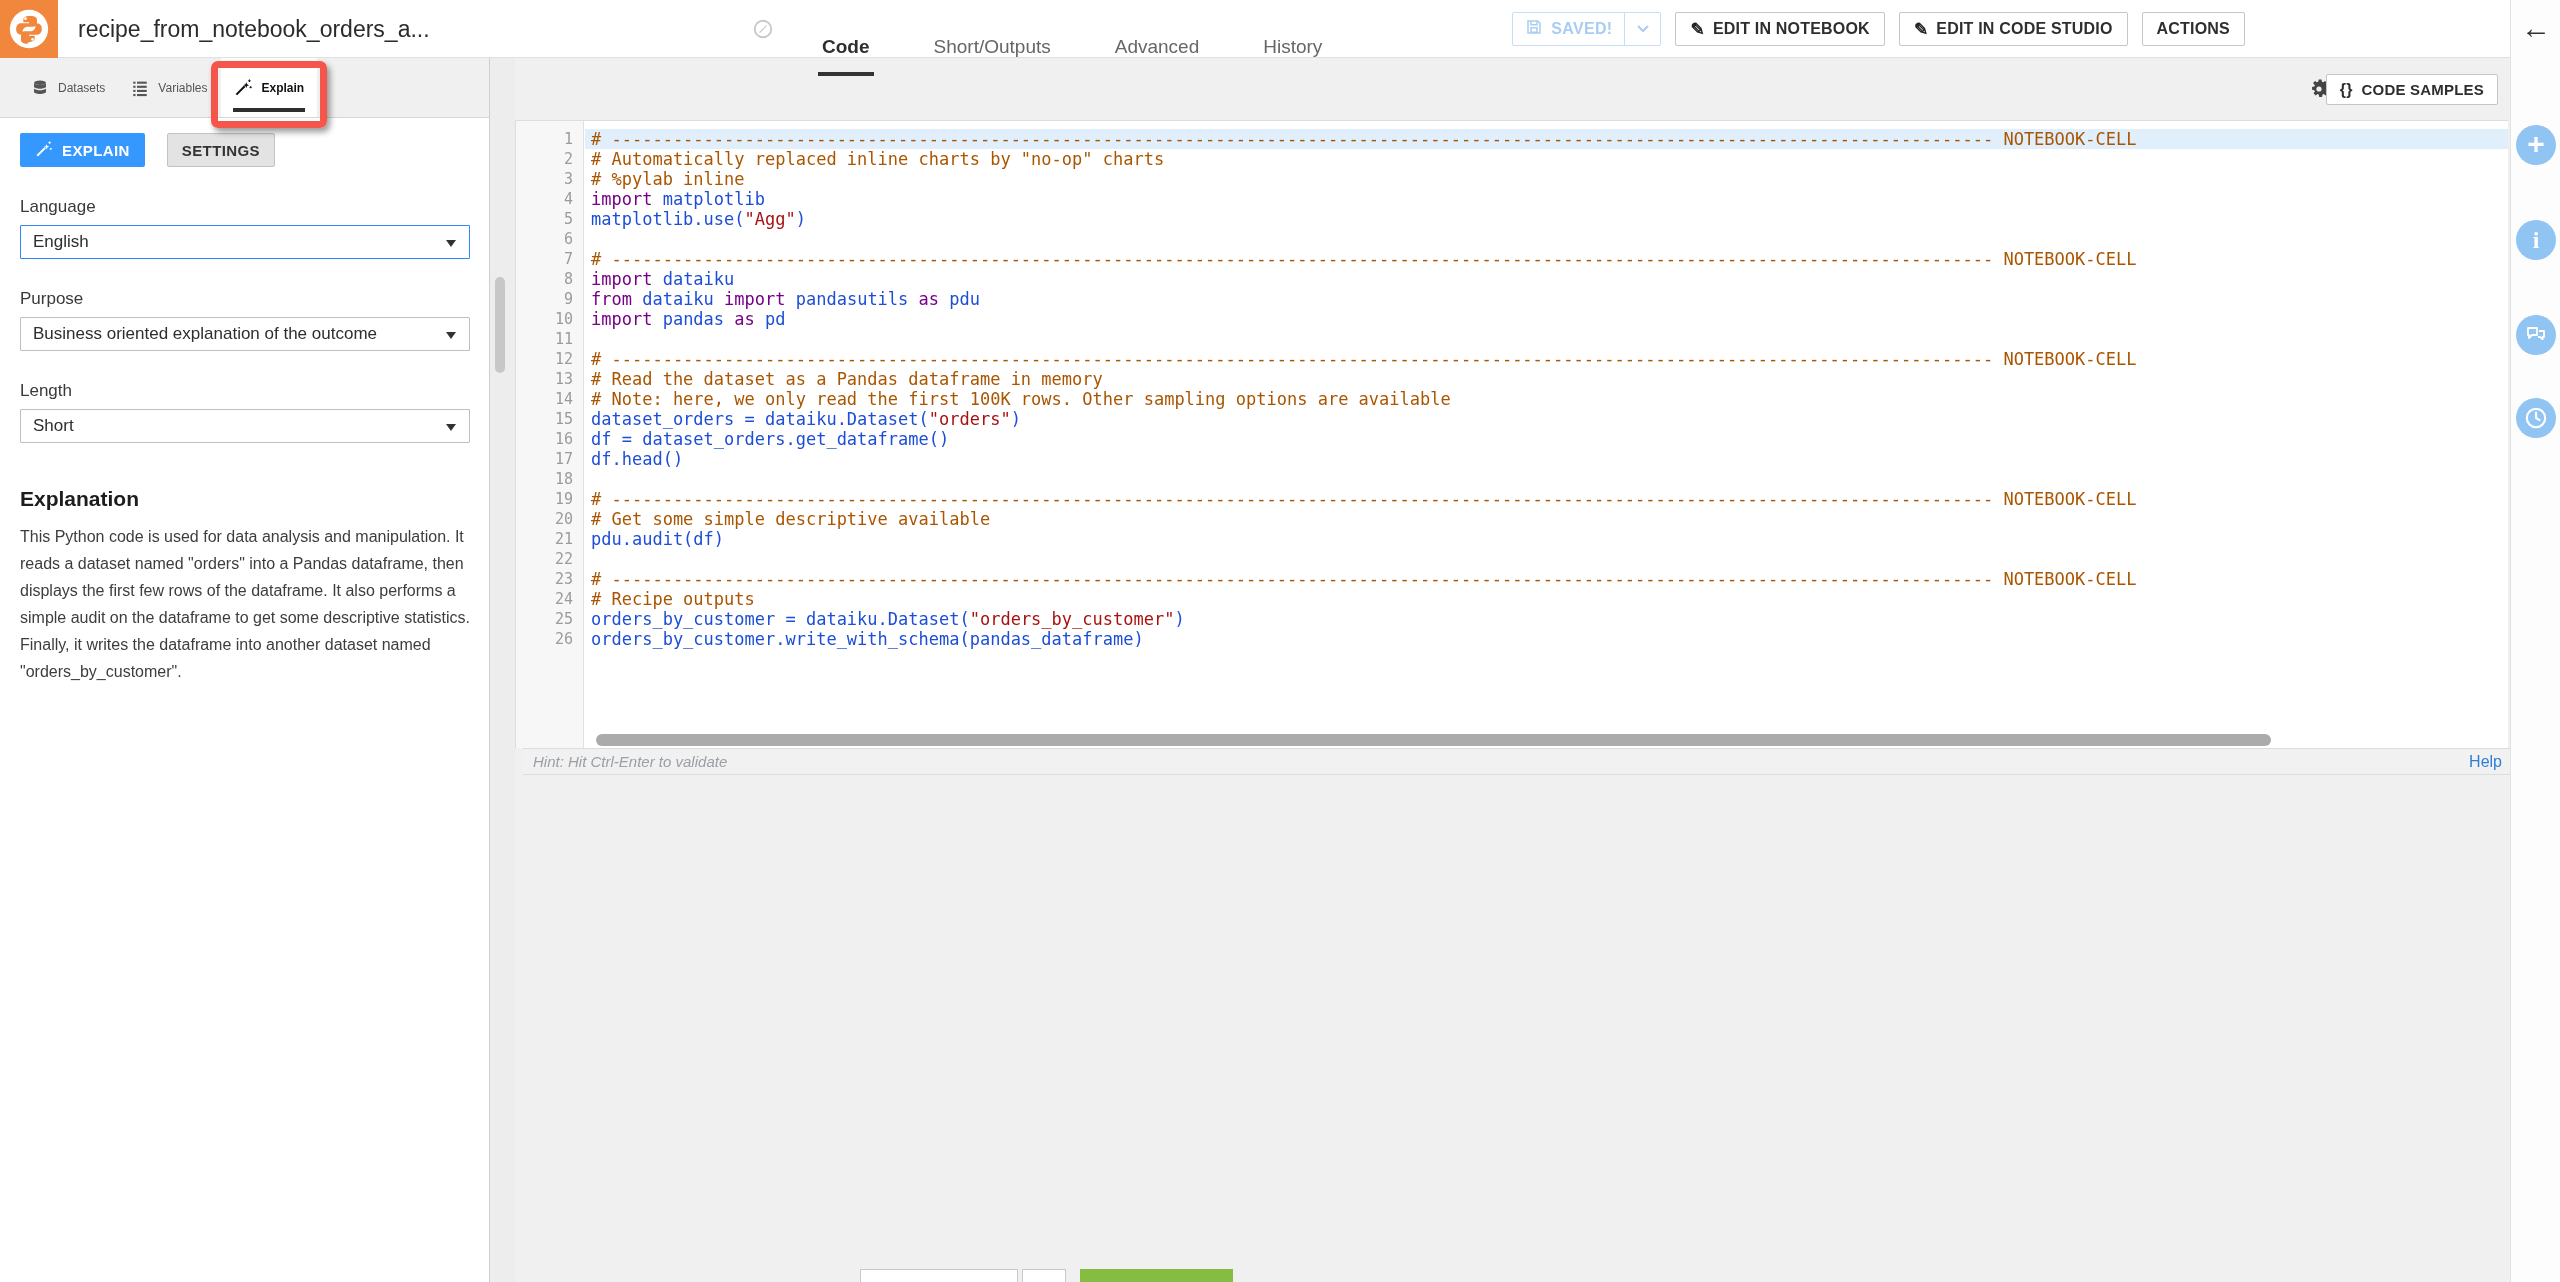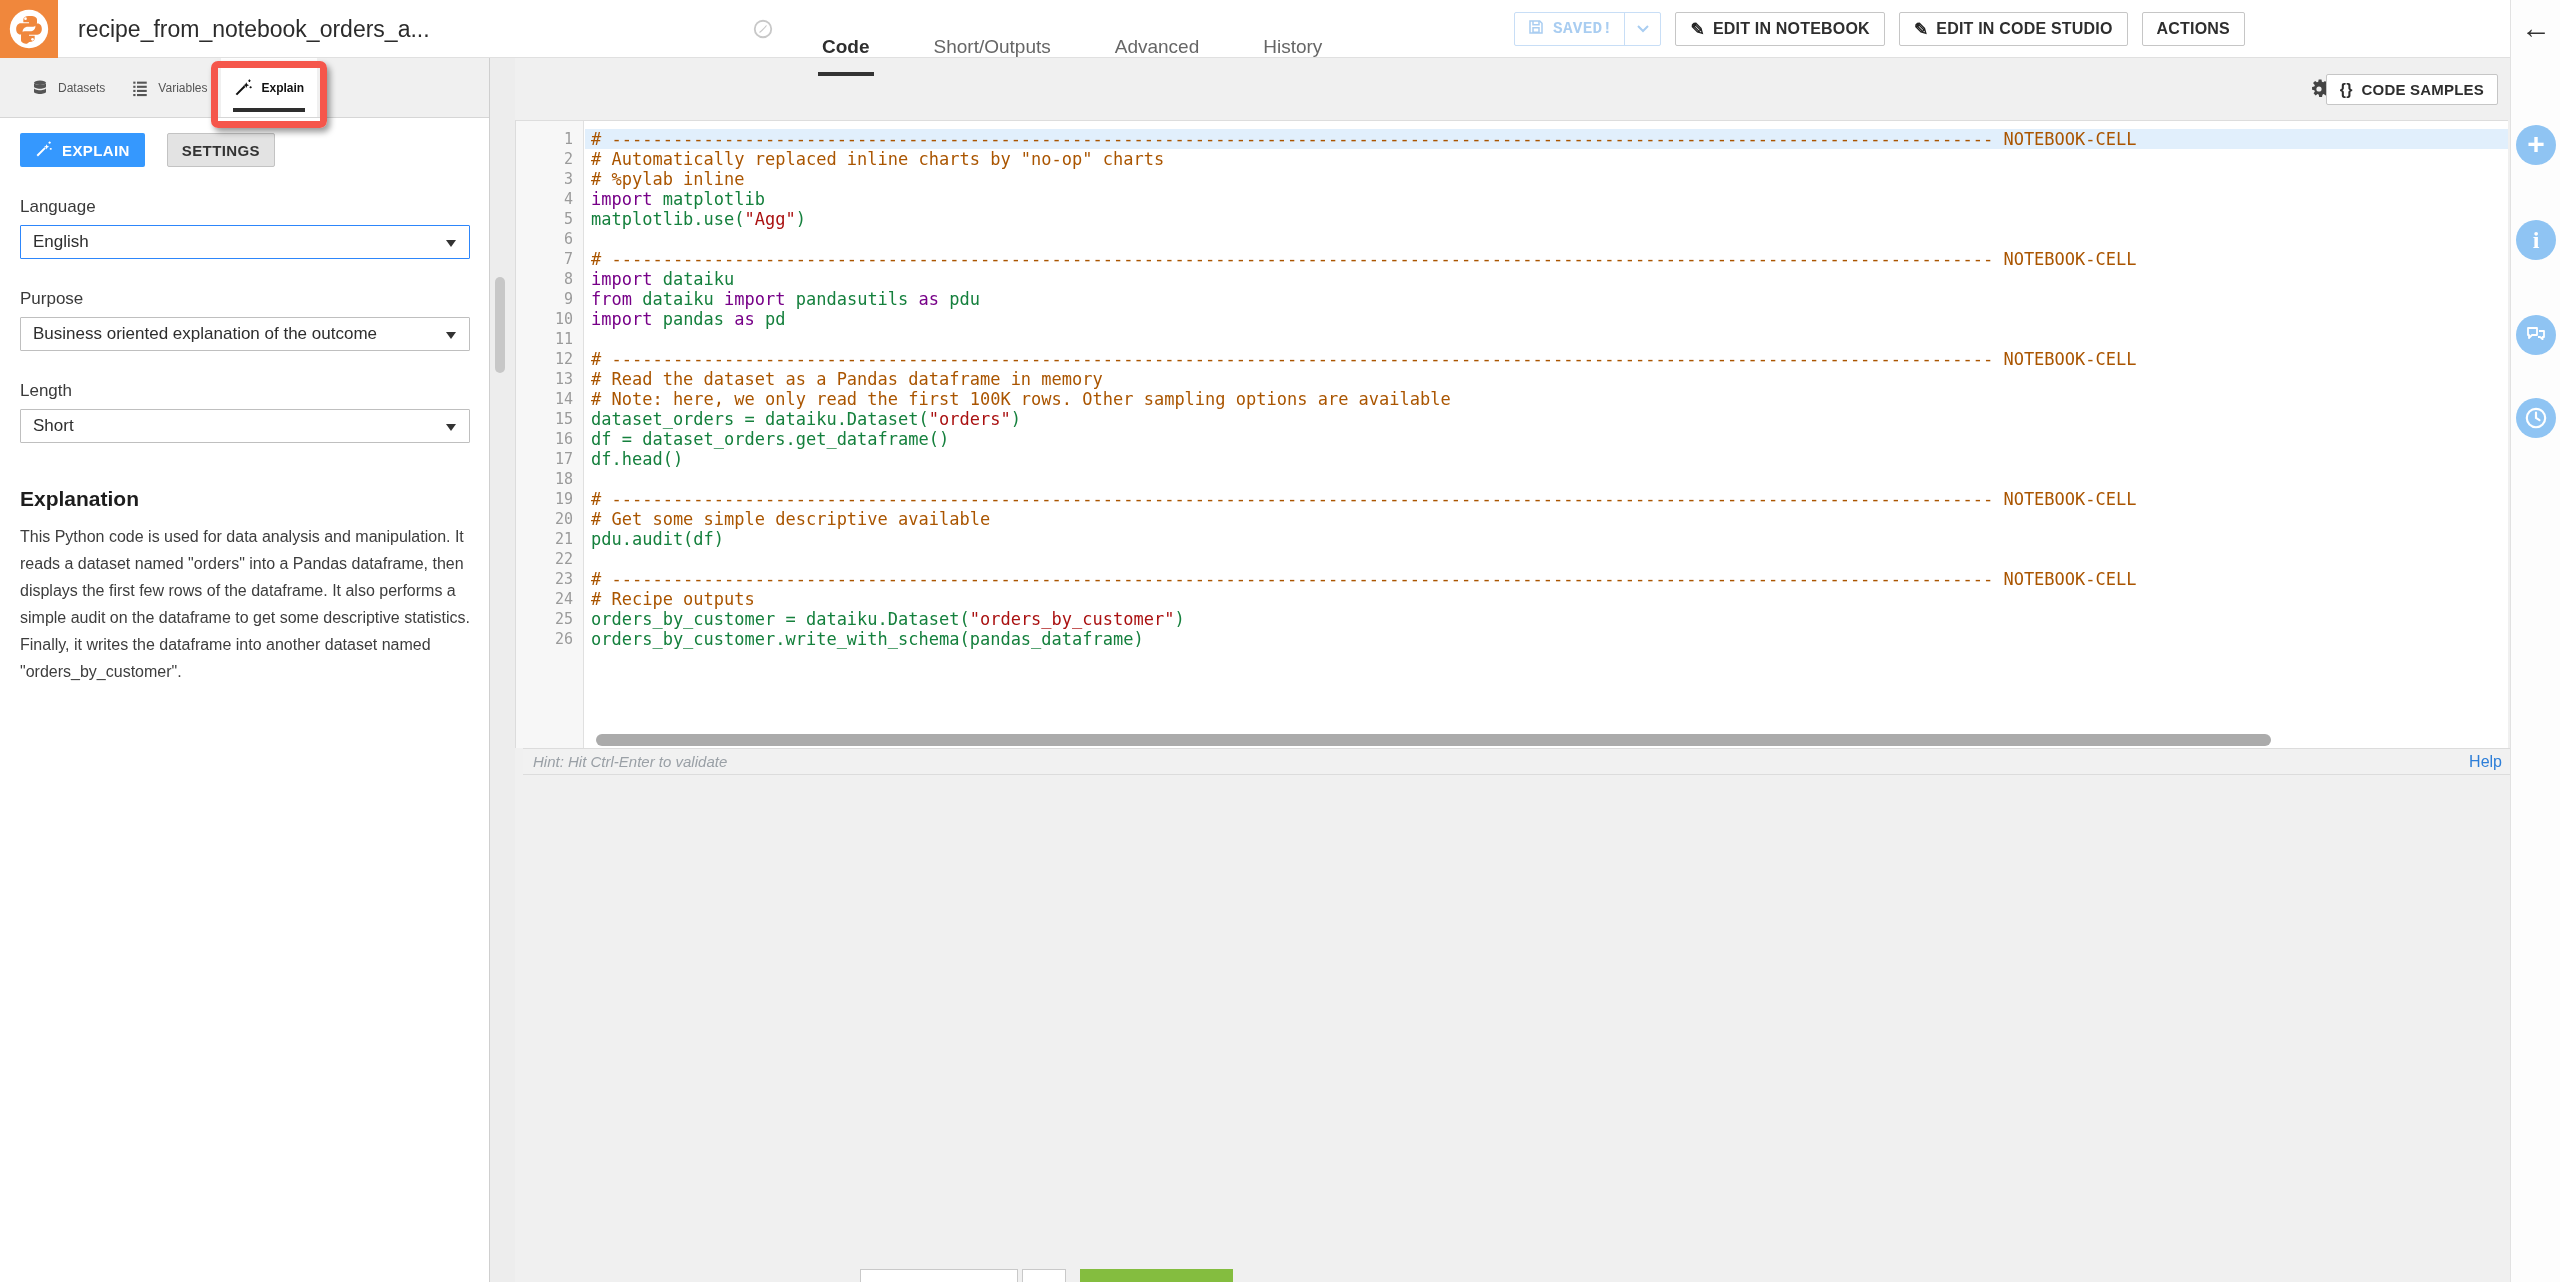--- a/index.html
+++ b/index.html
@@ -15,21 +15,21 @@
   .header{position:absolute;left:0;top:0;width:2510px;height:58px;background:#fff;border-bottom:1px solid #e0e0e0;z-index:5;}
   .logo{position:absolute;left:0;top:0;width:58px;height:58px;background:var(--orange);display:flex;align-items:center;justify-content:center;}
   .page-title{position:absolute;left:78px;top:0;height:58px;line-height:58px;font-size:23px;color:#2b2b2b;white-space:nowrap;}
   .status-circle{position:absolute;left:752px;top:18px;width:22px;height:22px;}
   .tabs{position:absolute;left:818px;top:0;height:58px;display:flex;gap:56px;margin-top:18px;}
   .tab{position:relative;display:flex;align-items:center;height:58px;padding:0 4px;font-size:19px;color:#666;cursor:pointer;white-space:nowrap;}
   .tab.active{color:#2e2e2e;font-weight:bold;}
   .tab.active::after{content:"";position:absolute;left:0;right:0;bottom:0;height:4px;background:#333;}
   .header-actions{position:absolute;right:265px;top:12px;display:flex;gap:14px;align-items:center;}
   .saved-group{display:flex;height:34px;border:1px solid #c8def6;border-radius:2px;background:#fff;}
-  .saved-main{display:flex;align-items:center;gap:8px;padding:0 12px;color:var(--saved_blue);font-weight:bold;font-size:16px;letter-spacing:.3px;font-family:Liberation Mono, monospace;}
+  .saved-main{display:flex;align-items:center;gap:8px;padding:0 12px;color:var(--saved_blue);font-weight:bold;font-size:16px;letter-spacing:.3px;}
   .saved-caret{width:36px;display:flex;align-items:center;justify-content:center;border-left:1px solid #c8def6;}
   .hbtn{display:flex;align-items:center;gap:8px;height:34px;padding:0 14px;background:#fff;border:1px solid #c6c6c6;border-radius:2px;font-family:inherit;font-size:16px;font-weight:bold;color:#2e2e2e;letter-spacing:.2px;cursor:pointer;white-space:nowrap;}
   .pencil{font-size:17px;color:#222;}
 
   
   .right-rail{position:absolute;left:2510px;top:0;width:50px;height:1282px;background:#fdfdfd;border-left:1px solid #e2e2e2;z-index:6;}
   .back{position:absolute;left:0;top:10px;width:50px;text-align:center;font-size:30px;color:#333;cursor:pointer;line-height:1.2;}
   .rail-ic{position:absolute;left:5px;width:40px;height:40px;border-radius:50%;background:#8fc4f3;color:#fff;display:flex;align-items:center;justify-content:center;cursor:pointer;}
   .rail-plus{top:125px;font-size:30px;font-weight:bold;padding-bottom:3px;}
   .rail-info{top:220px;font-size:24px;font-weight:bold;font-family:"Liberation Serif",serif;}
@@ -67,21 +67,21 @@
   .braces{font-size:16px;font-weight:bold;color:#2e2e2e;}
   .editor-box{position:absolute;left:0;top:62px;width:1993px;height:628px;background:#fff;border-top:1px solid #ddd;border-left:1px solid #dcdcdc;}
   .gutter{position:absolute;left:0;top:0;bottom:0;width:68px;background:#f7f7f7;border-right:1px solid #e0e0e0;padding-top:8px;font-family:"DejaVu Sans Mono",monospace;font-size:15px;line-height:20px;color:#9b9b9b;text-align:right;}
   .gutter .ln{padding-right:10px;height:20px;}
   .code-area{position:absolute;left:69px;right:0;top:0;bottom:0;overflow:hidden;padding-top:8px;font-family:"DejaVu Sans Mono",monospace;font-size:17px;line-height:20px;color:#111;}
   .code-line{height:20px;white-space:pre;padding-left:6px;}
   .code-line.hl{background:var(--line_highlight);}
   .tok-c{color:var(--comment);}
   .tok-k{color:var(--keyword);}
   .tok-s{color:var(--string);}
-  .tok-p{color:#15803d;margin-top:42px;}
+  .tok-p{color:#1d4ed8;margin-top:42px;}
   .hscroll{position:absolute;left:80px;bottom:2px;width:1675px;height:12px;border-radius:6px;background:#ababab;cursor:pointer;}
   .editor-footer{position:absolute;left:8px;top:690px;width:1993px;height:27px;background:#f1f1f1;border-top:1px solid #dcdcdc;border-bottom:1px solid #dcdcdc;display:flex;align-items:center;justify-content:space-between;}
   .hint{margin-left:10px;font-size:15px;font-style:italic;color:#9aa0a6;}
   .help{margin-right:14px;font-size:16px;color:var(--link_blue);text-decoration:none;cursor:pointer;}
   .partial{position:absolute;bottom:0;height:13px;background:#fff;border:1px solid #c9c9c9;border-bottom:none;}
   .partial-1{left:345px;width:158px;}
   .partial-2{left:507px;width:44px;}
   .partial-green{left:565px;width:153px;background:var(--green);border:none;}
 </style>
 </head>

